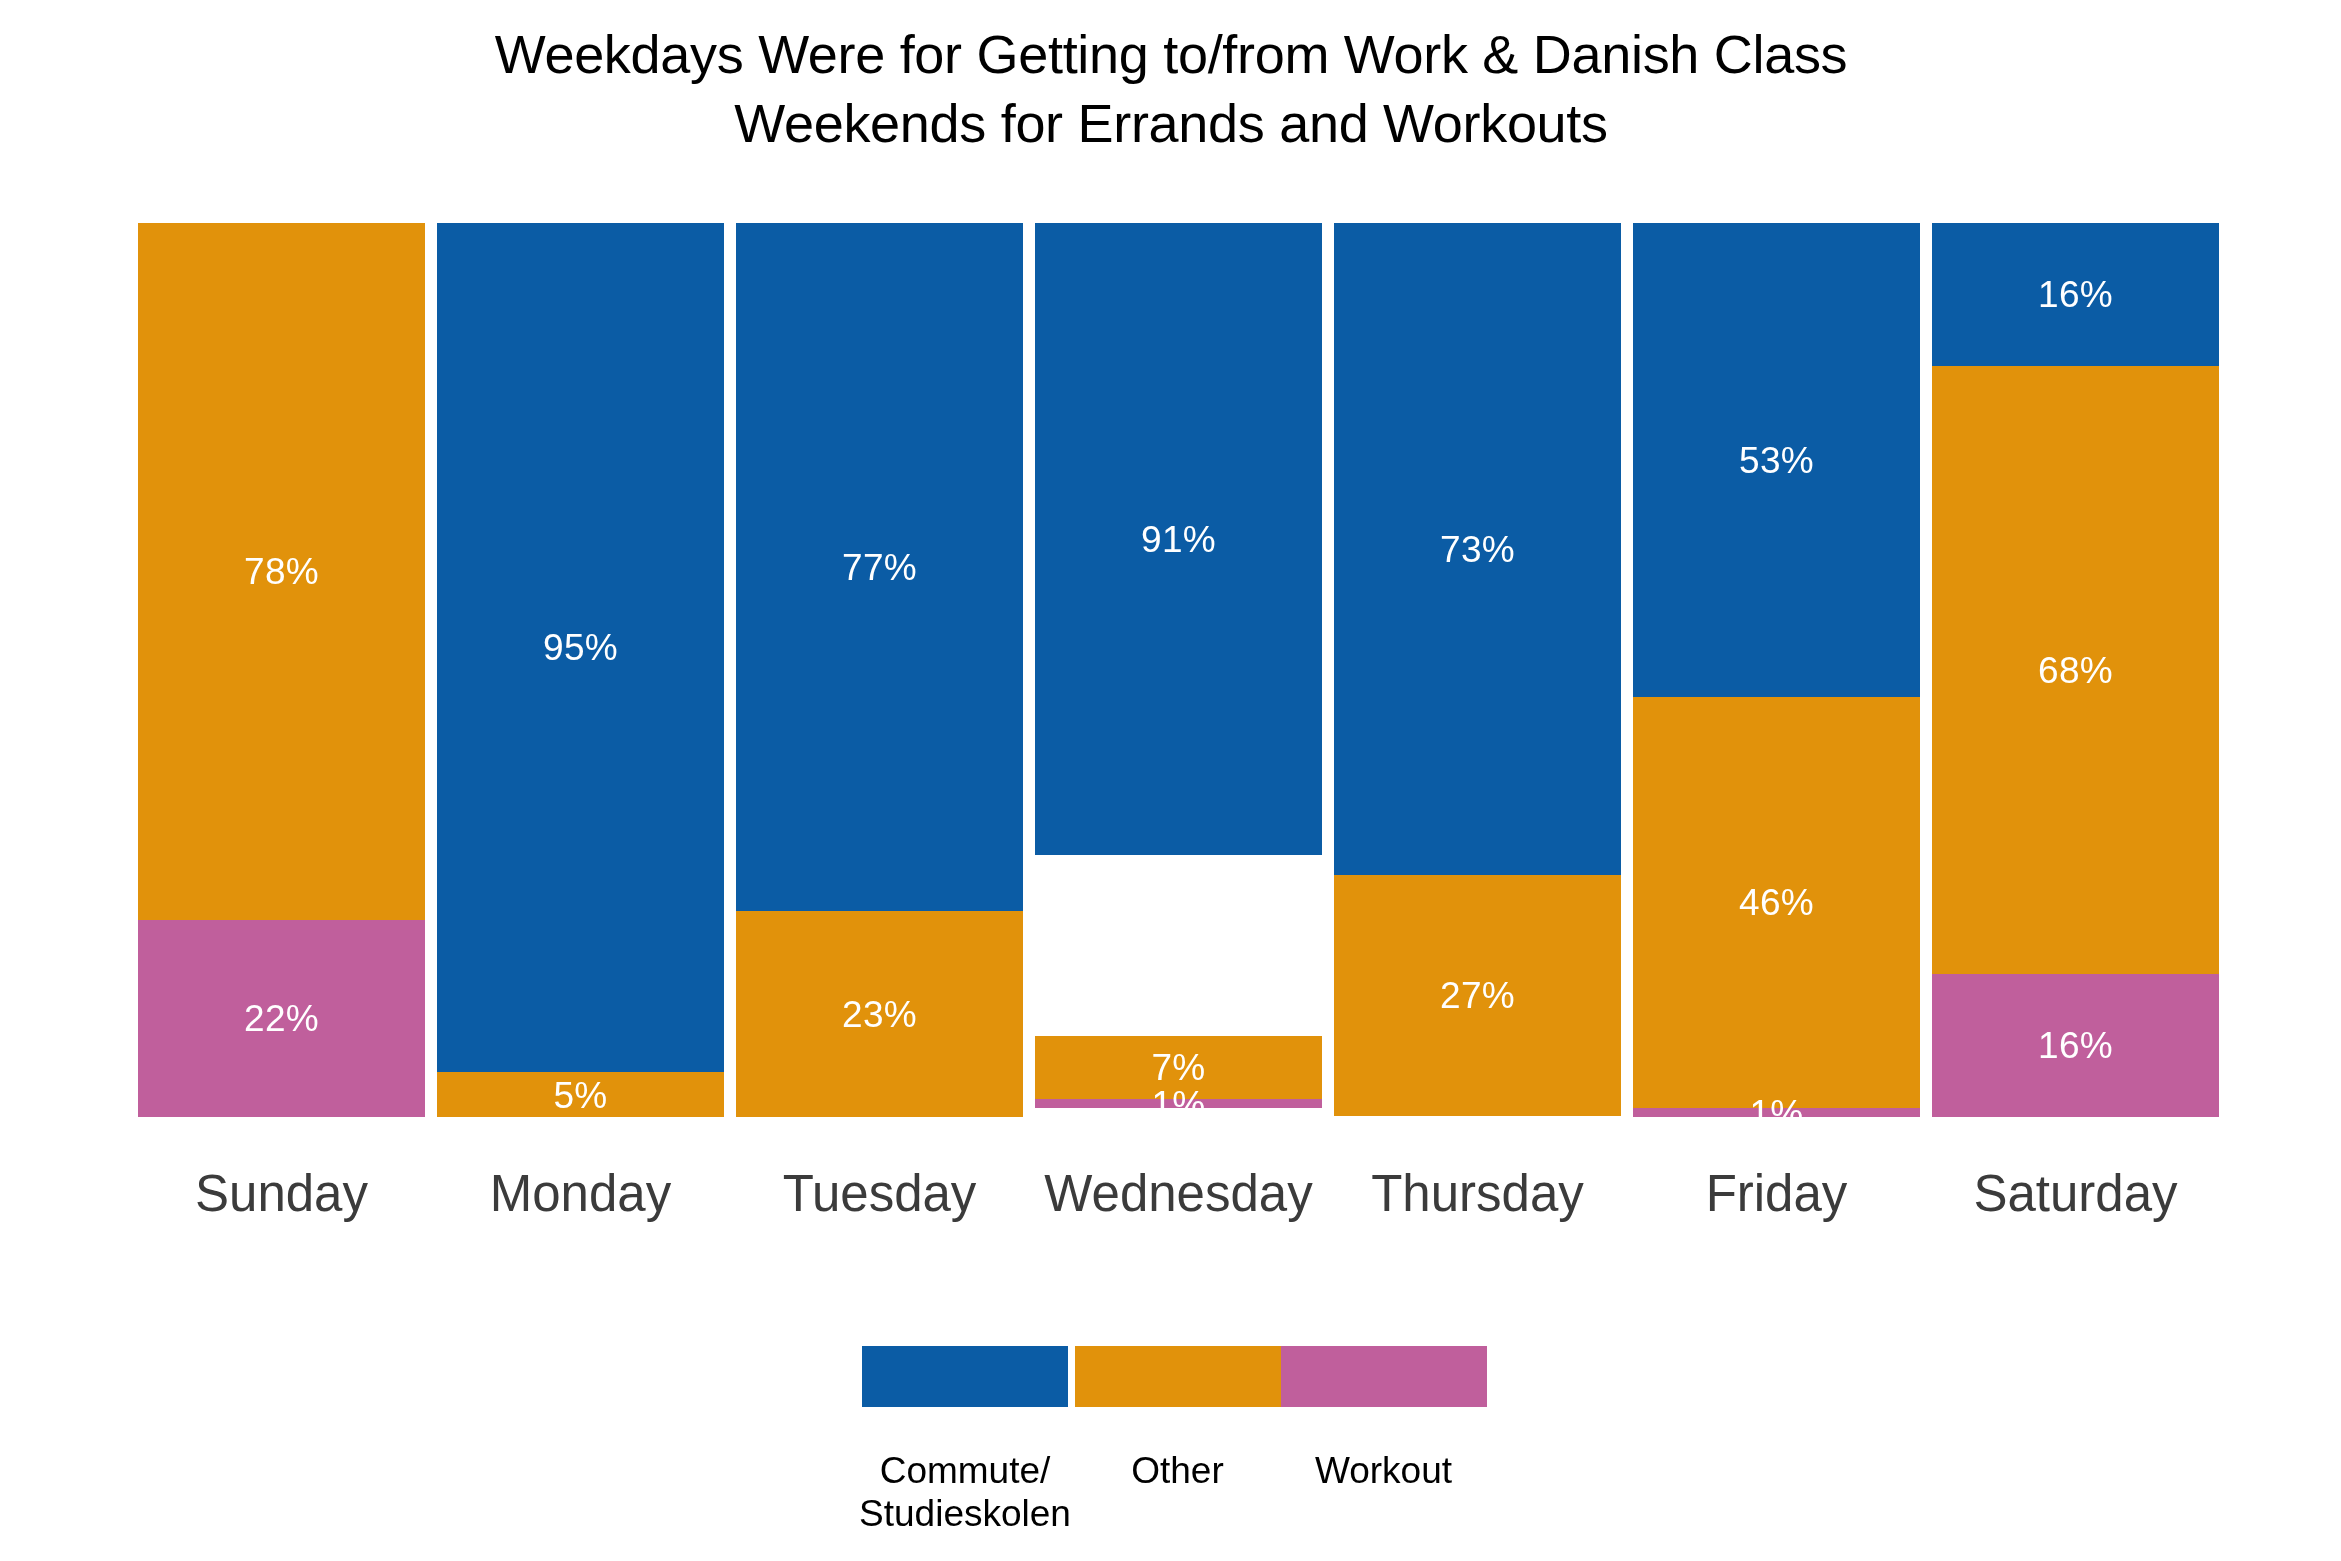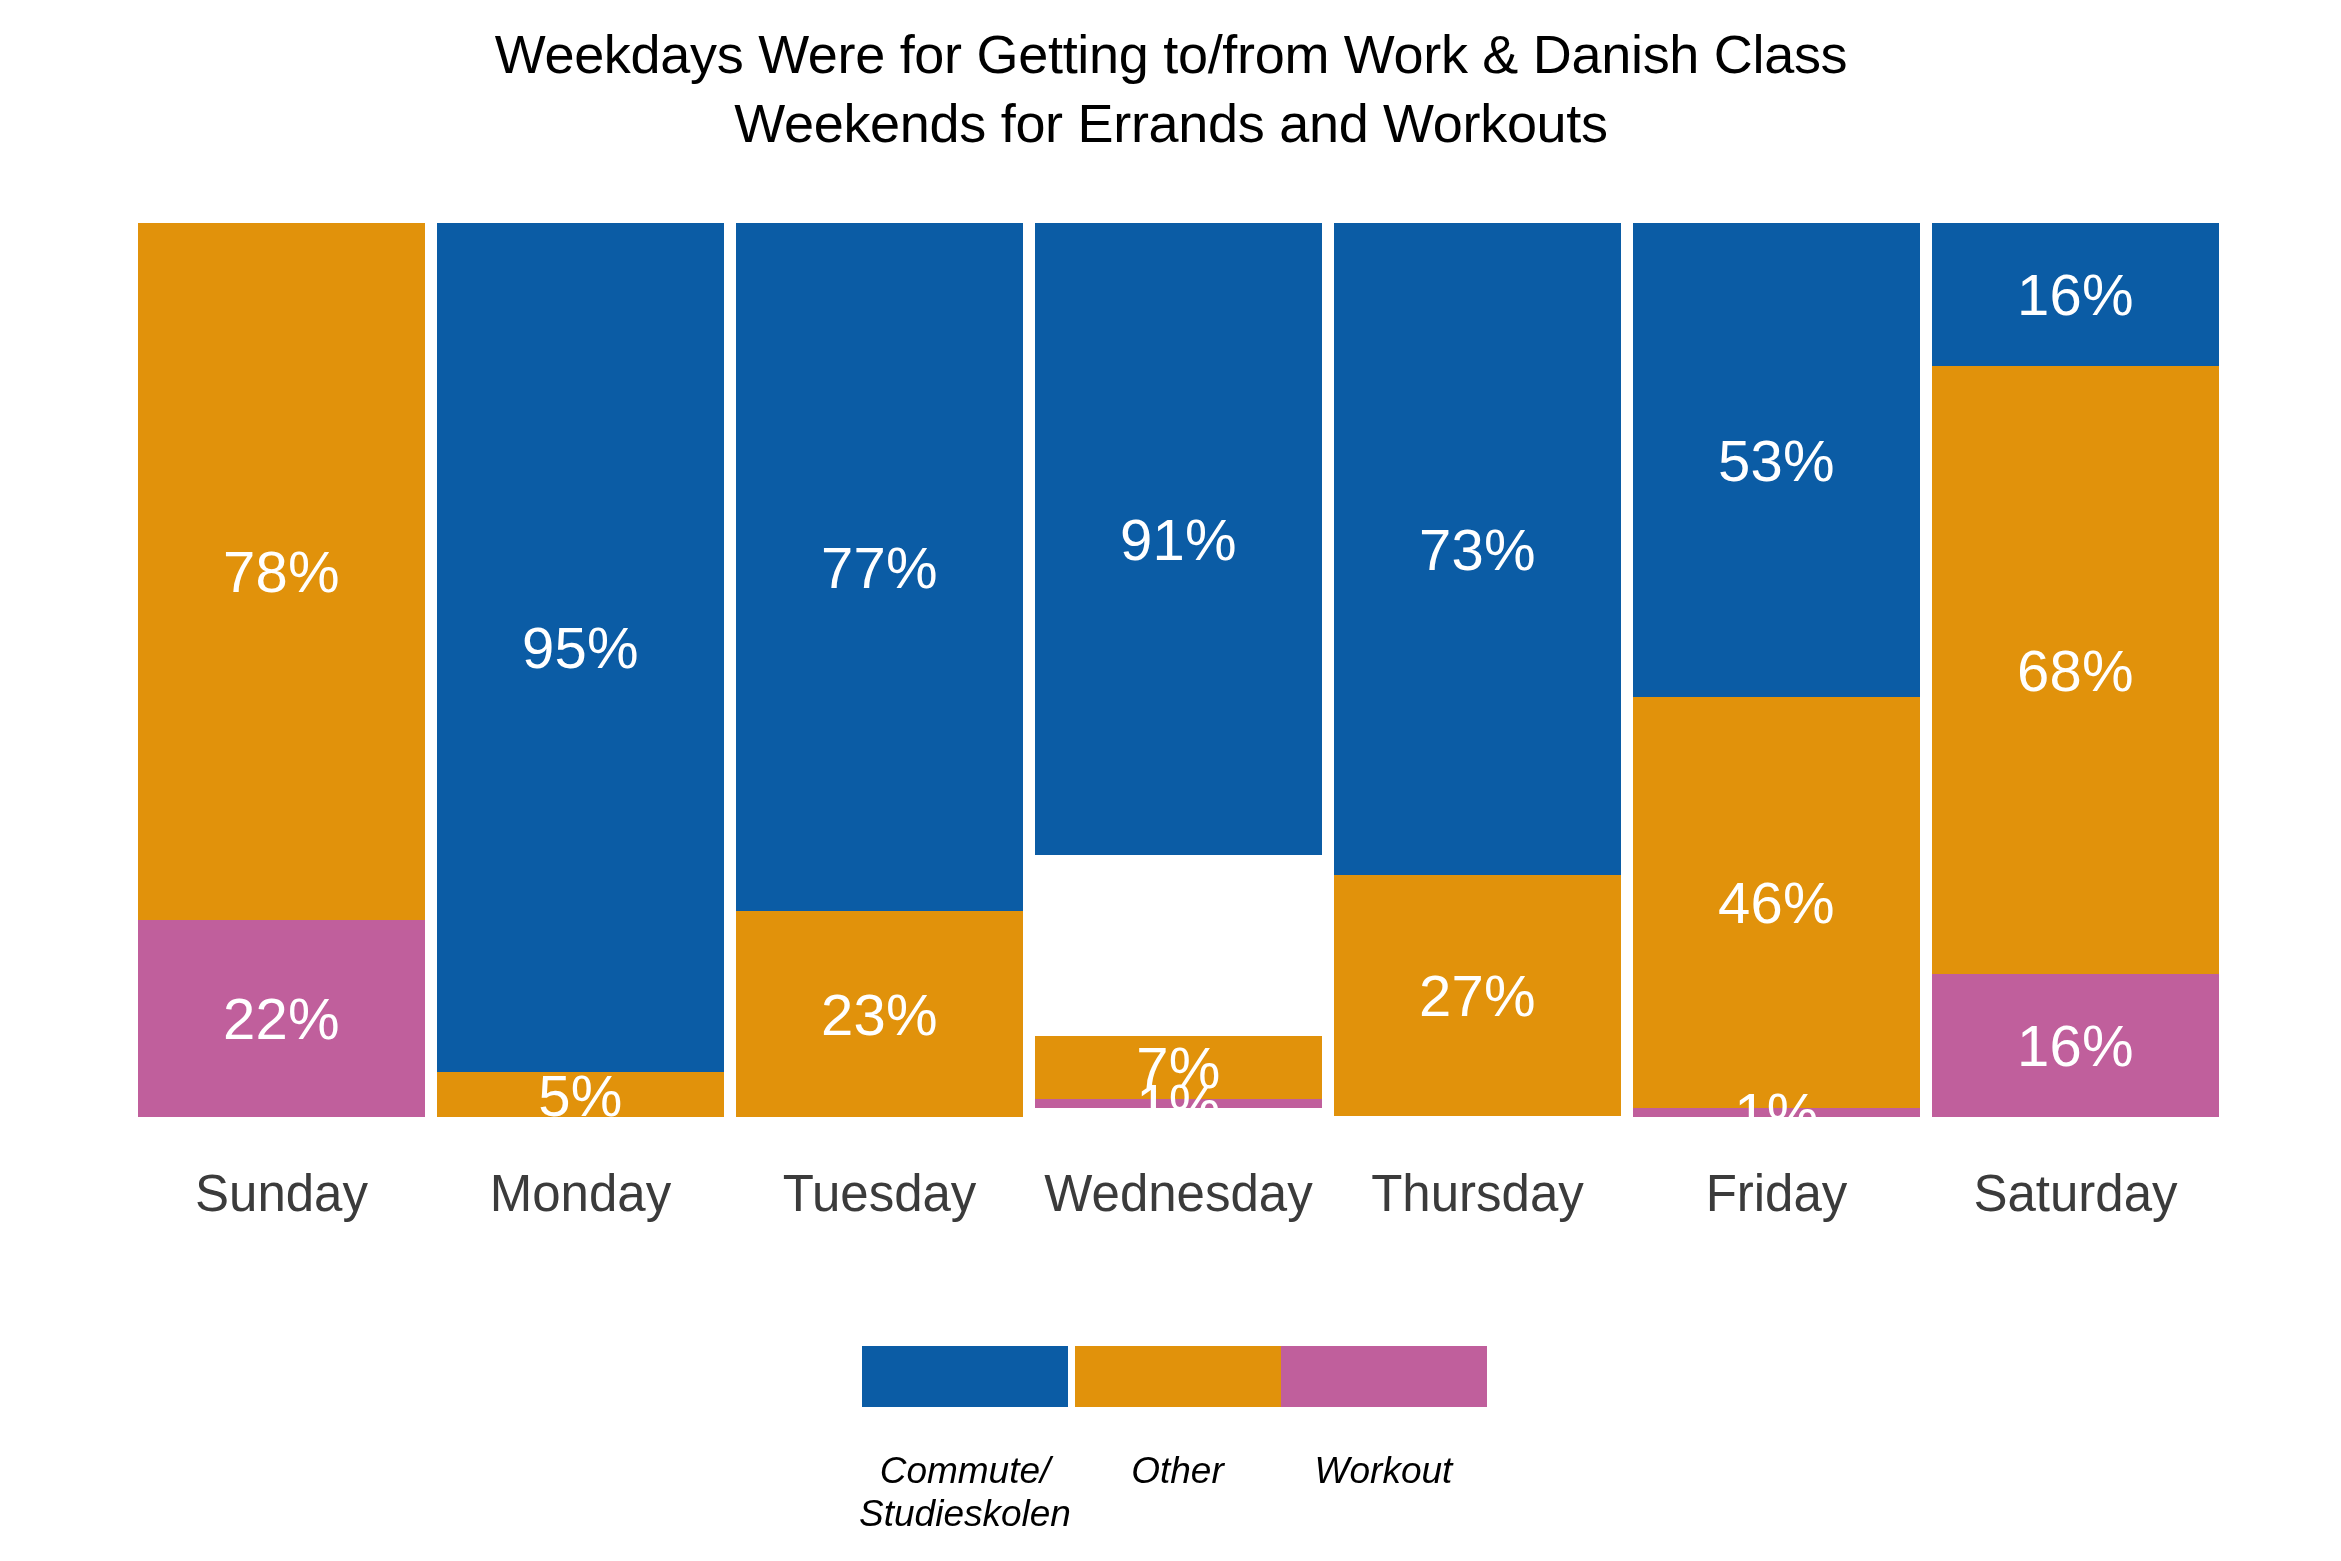--- a/index.html
+++ b/index.html
@@ -60,21 +60,21 @@
   .seg {
     position: absolute;
     left: 0;
     width: 100%;
     display: flex;
     align-items: center;
     justify-content: center;
     box-sizing: border-box;
   }
   .seg-label {
-    font-size: 58px;
+    font-size: 37px;
     line-height: 49px;
     color: #ffffff;
     font-weight: 400;
     white-space: nowrap;
     letter-spacing: 0.3px;
     pointer-events: none;
   }
   
   .seg.thin {
     overflow: visible;
@@ -112,21 +112,20 @@
     top: 1346px;
     width: 2342px;
     display: flex;
     justify-content: center;
     align-items: flex-start;
   }
   .legend-inner {
     display: flex;
     flex-direction: row;
     align-items: flex-start;
-    font-style: italic;
   }
   .legend-item {
     display: flex;
     flex-direction: column;
     align-items: center;
   }
   .legend-swatch {
     width: 206px;
     height: 61px;
   }

